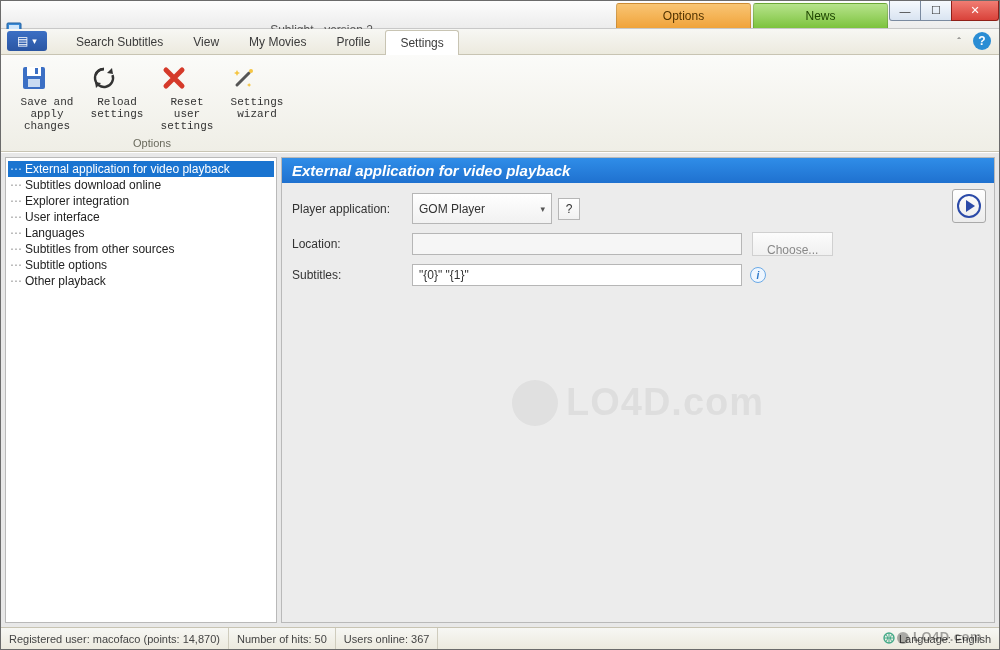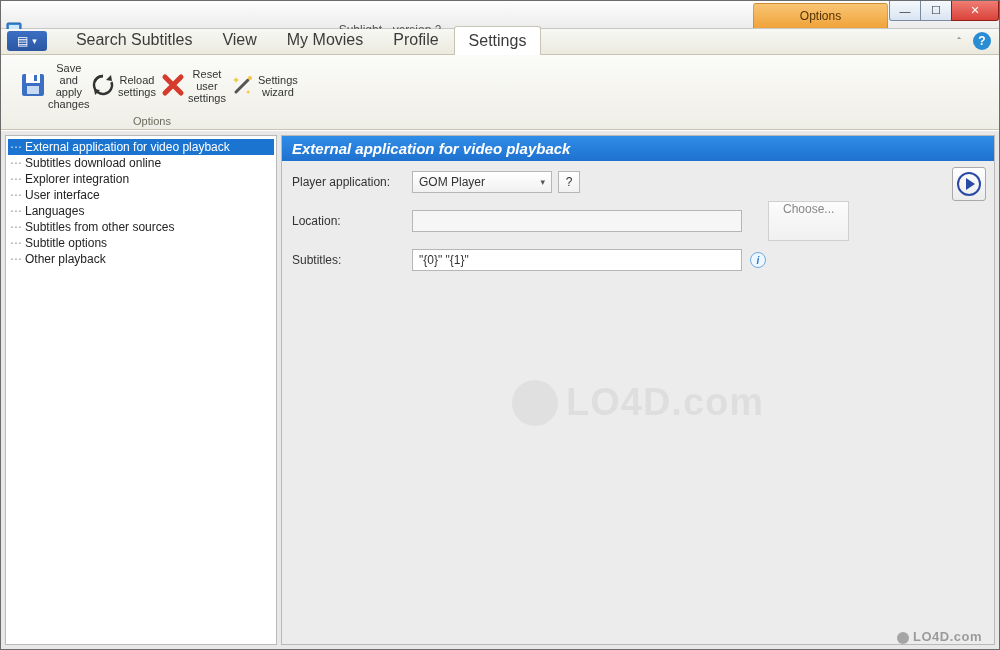--- a/index.html
+++ b/index.html
@@ -14,52 +14,52 @@
   .tb-group { width:135px; display:flex; align-items:center; justify-content:center; font-size:12px; color:#333; border:1px solid rgba(0,0,0,.15); border-bottom:none; margin-top:2px; margin-right:2px; border-radius:3px 3px 0 0;}
   .tb-group.options { background:linear-gradient(#f9c574,#f0a33a); color:#523300;}
   .tb-group.news { background:linear-gradient(#b7e38c,#7cc33d); color:#1e4400;}
   .winbtns { display:flex; align-items:flex-start; padding-top:0; }
   .winbtn { width:32px; height:20px; border:1px solid #7a8aa0; border-top:none; margin-left:-1px; background:linear-gradient(#f6f9fd,#d9e4f1); display:flex; align-items:center; justify-content:center; font-size:11px; color:#333;}
   .winbtn.min { border-radius:0 0 0 3px;}
   .winbtn.close { width:48px; background:linear-gradient(#f07d73,#d9423a); color:#fff; border-color:#8f1f18; border-radius:0 0 3px 0;}
   
   .tabstrip { height:26px; background:linear-gradient(#f7f7f4,#eceade); display:flex; align-items:flex-end; border-bottom:1px solid #c8c4b3; padding-left:6px; gap:0;}
   .filebtn { background:linear-gradient(#3b6fc4,#2b56a3); color:#fff; padding:3px 10px; border-radius:3px; display:flex; align-items:center; gap:4px; margin-bottom:3px; margin-right:14px;}
-  .ribtab { padding:5px 14px 5px; color:#3b3b3b; font-size:16px; cursor:default; border:1px solid transparent; border-bottom:none;}
+  .ribtab { padding:5px 14px 5px; color:#3b3b3b; font-size:12px; cursor:default; border:1px solid transparent; border-bottom:none;}
   .ribtab.active { background:#fff; border-color:#c8c4b3; border-radius:3px 3px 0 0; position:relative; top:1px;}
   .tabstrip .spacer { flex:1; }
   .helpicon { width:18px; height:18px; border-radius:50%; background:#2a8dd4; color:#fff; display:flex; align-items:center; justify-content:center; font-weight:bold; margin:0 8px 4px 8px; font-size:12px;}
   .chevup { color:#5a5a5a; margin-bottom:6px; margin-right:4px; font-size:11px;}
   
   .ribbon { background:linear-gradient(#fbfbf9,#efeee6); border-bottom:1px solid #c8c4b3; padding:4px 8px 2px; }
   .ribgroup { display:inline-block; vertical-align:top; border-right:1px solid #d4d1c2; padding:0 6px; text-align:center;}
   .ribgroup:last-child{border-right:none;}
   .ribitems { display:flex; gap:6px; }
-  .ribitem { display:flex; flex-direction:row; align-items:center; width:64px; padding:2px; border:1px solid transparent; border-radius:3px;}
+  .ribitem { display:flex; flex-direction:column; width:64px; padding:2px; border:1px solid transparent; border-radius:3px;font-family:Liberation Mono, monospace;}
   .ribicon { width:32px; height:32px; display:flex; align-items:center; justify-content:center; margin-bottom:2px;}
   .riblabel { font-size:11px; line-height:12px; color:#333; text-align:center; }
   .ribgroupname { font-size:11px; color:#6a6a5d; padding:2px 0 0; }
   
   .main { flex:1; display:flex; background:#e8e8e8; padding:4px; gap:4px; overflow:hidden; border-top:1px solid #fff;}
   .tree { width:272px; background:#fff; border:1px solid #b9b9b9; padding:3px 2px; overflow:auto;}
   .treeitem { display:flex; align-items:center; gap:3px; padding:1px 2px; font-size:12px; color:#222; white-space:nowrap;}
   .treeitem .dash { color:#999; }
   .treeitem.sel { background:#1a74d0; color:#fff; }
   .treeitem.sel .dash{color:#cfe3f8;}
   .content { flex:1; background:#ececec; border:1px solid #b9b9b9; display:flex; flex-direction:column; overflow:hidden;}
   .panehdr { background:linear-gradient(#2f8de8,#1f71cf); color:#fff; font-weight:bold; font-size:15px; padding:4px 10px; font-style:italic;}
   .panebody { padding:10px 10px; position:relative; flex:1;}
   .row { display:flex; align-items:center; margin-bottom:8px; }
   .rowlabel { width:120px; color:#333; }
-  .select { width:140px; height:22px; border:1px solid #b6b6b6; background:linear-gradient(#fff,#f1f1f1); display:flex; align-items:center; padding:0 6px; justify-content:space-between; font-size:12px;text-align:right;}
+  .select { width:140px; height:31px; border:1px solid #b6b6b6; background:linear-gradient(#fff,#f1f1f1); display:flex; align-items:center; padding:0 6px; justify-content:space-between; font-size:12px;text-align:right;}
   .qbtn { width:22px; height:22px; border:1px solid #b6b6b6; background:linear-gradient(#fff,#f1f1f1); margin-left:6px; display:flex; align-items:center; justify-content:center;}
   .txt { height:22px; border:1px solid #b6b6b6; background:#fff; padding:0 6px; font-size:12px; display:flex; align-items:center;}
   .txt.loc { width:330px; background:#f6f6f6; color:#999;}
   .txt.params { width:330px; }
-  .choosebtn { height:40px; padding:0 14px; border:1px solid #d0d0d0; background:linear-gradient(#fcfcfc,#f0f0f0); color:#888; margin-left:26px;}
+  .choosebtn { height:24px; padding:10px 14px; border:1px solid #d0d0d0; background:linear-gradient(#fcfcfc,#f0f0f0); color:#888; margin-left:10px;}
   .infoicon { width:16px; height:16px; border:1px solid #6aa9e6; border-radius:50%; color:#2a77c9; font-size:10px; display:flex; align-items:center; justify-content:center; margin-left:8px; font-style:italic; font-weight:bold; background:#eef6ff;}
   .playbtn { position:absolute; right:8px; top:6px; width:34px; height:34px; border:1px solid #a9a9a9; background:linear-gradient(#fff,#ececec); border-radius:3px; display:flex; align-items:center; justify-content:center;}
   .playcircle{ width:24px;height:24px;border:2px solid #2b4aa8;border-radius:50%;display:flex;align-items:center;justify-content:center;}
   .playtri{ width:0;height:0;border-left:9px solid #2b4aa8;border-top:6px solid transparent;border-bottom:6px solid transparent;margin-left:2px;}
   .watermark{position:absolute;left:50%;top:50%;transform:translate(-50%,-50%);font-size:38px;color:rgba(0,0,0,.06);font-weight:bold;pointer-events:none;letter-spacing:1px; display:flex; align-items:center; gap:8px;}
   .wmface{width:46px;height:46px;border-radius:50%;background:rgba(0,0,0,.05);}
   
   .status { height:22px; background:linear-gradient(#f7f7f4,#eceade); border-top:1px solid #c8c4b3; display:flex; align-items:center; font-size:11px; color:#444;}
   .statcell { padding:0 8px; border-right:1px solid #cfccbd; height:100%; display:flex; align-items:center; gap:4px;}
   .statcell:last-child{border-right:none;}
@@ -77,20 +77,21 @@
       <div class="tb-icon">
         <svg width="16" height="16">
             <rect x="1" y="2" width="14" height="11" rx="1" fill="#3a8ad6" stroke="#1f5fa0"></rect>
             <rect x="3" y="4" width="10" height="7" fill="#cfe6fb"></rect>
           </svg>
       </div>
       <div class="tb-title">Sublight - version 2</div>
     </div>
     <div class="tb-groups">
       <div class="tb-group options">Options</div>
+      <div class="tb-group news">News</div>
     </div>
     <div class="winbtns">
       <div class="winbtn min">—</div>
       <div class="winbtn">☐</div>
       <div class="winbtn close">✕</div>
     </div>
   </div>
 
   <div class="tabstrip">
     <div class="filebtn">
@@ -223,15 +224,31 @@
         </div>
 
         <div class="watermark">
           <div class="wmface"></div>
             <span>LO4D.com</span>
         </div>
       </div>
     </div>
   </div>
 
+  <div class="status">
+    <div class="statcell">Registered user: macofaco (points: 14,870)</div>
+    <div class="statcell">Number of hits: 50</div>
+    <div class="statcell">Users online: 367</div>
+    <div class="spacer"></div>
+    <div class="statcell">
+      <span>
+        <svg width="12" height="12">
+            <circle cx="6" cy="6" r="5" fill="none" stroke="#4a8" stroke-width="1.4"></circle>
+            <path d="M1 6h10M6 1v10M3 2.5c2 2 2 5 0 7M9 2.5c-2 2-2 5 0 7" stroke="#4a8" fill="none" stroke-width="1"></path>
+          </svg>
+      </span>
+      <span>Language:</span>
+      <span>English</span>
+    </div>
+  </div>
 
   <div class="lo4dbrand"><span class="dot"></span><span>LO4D.com</span></div>
 </div>
 
 </body></html>

